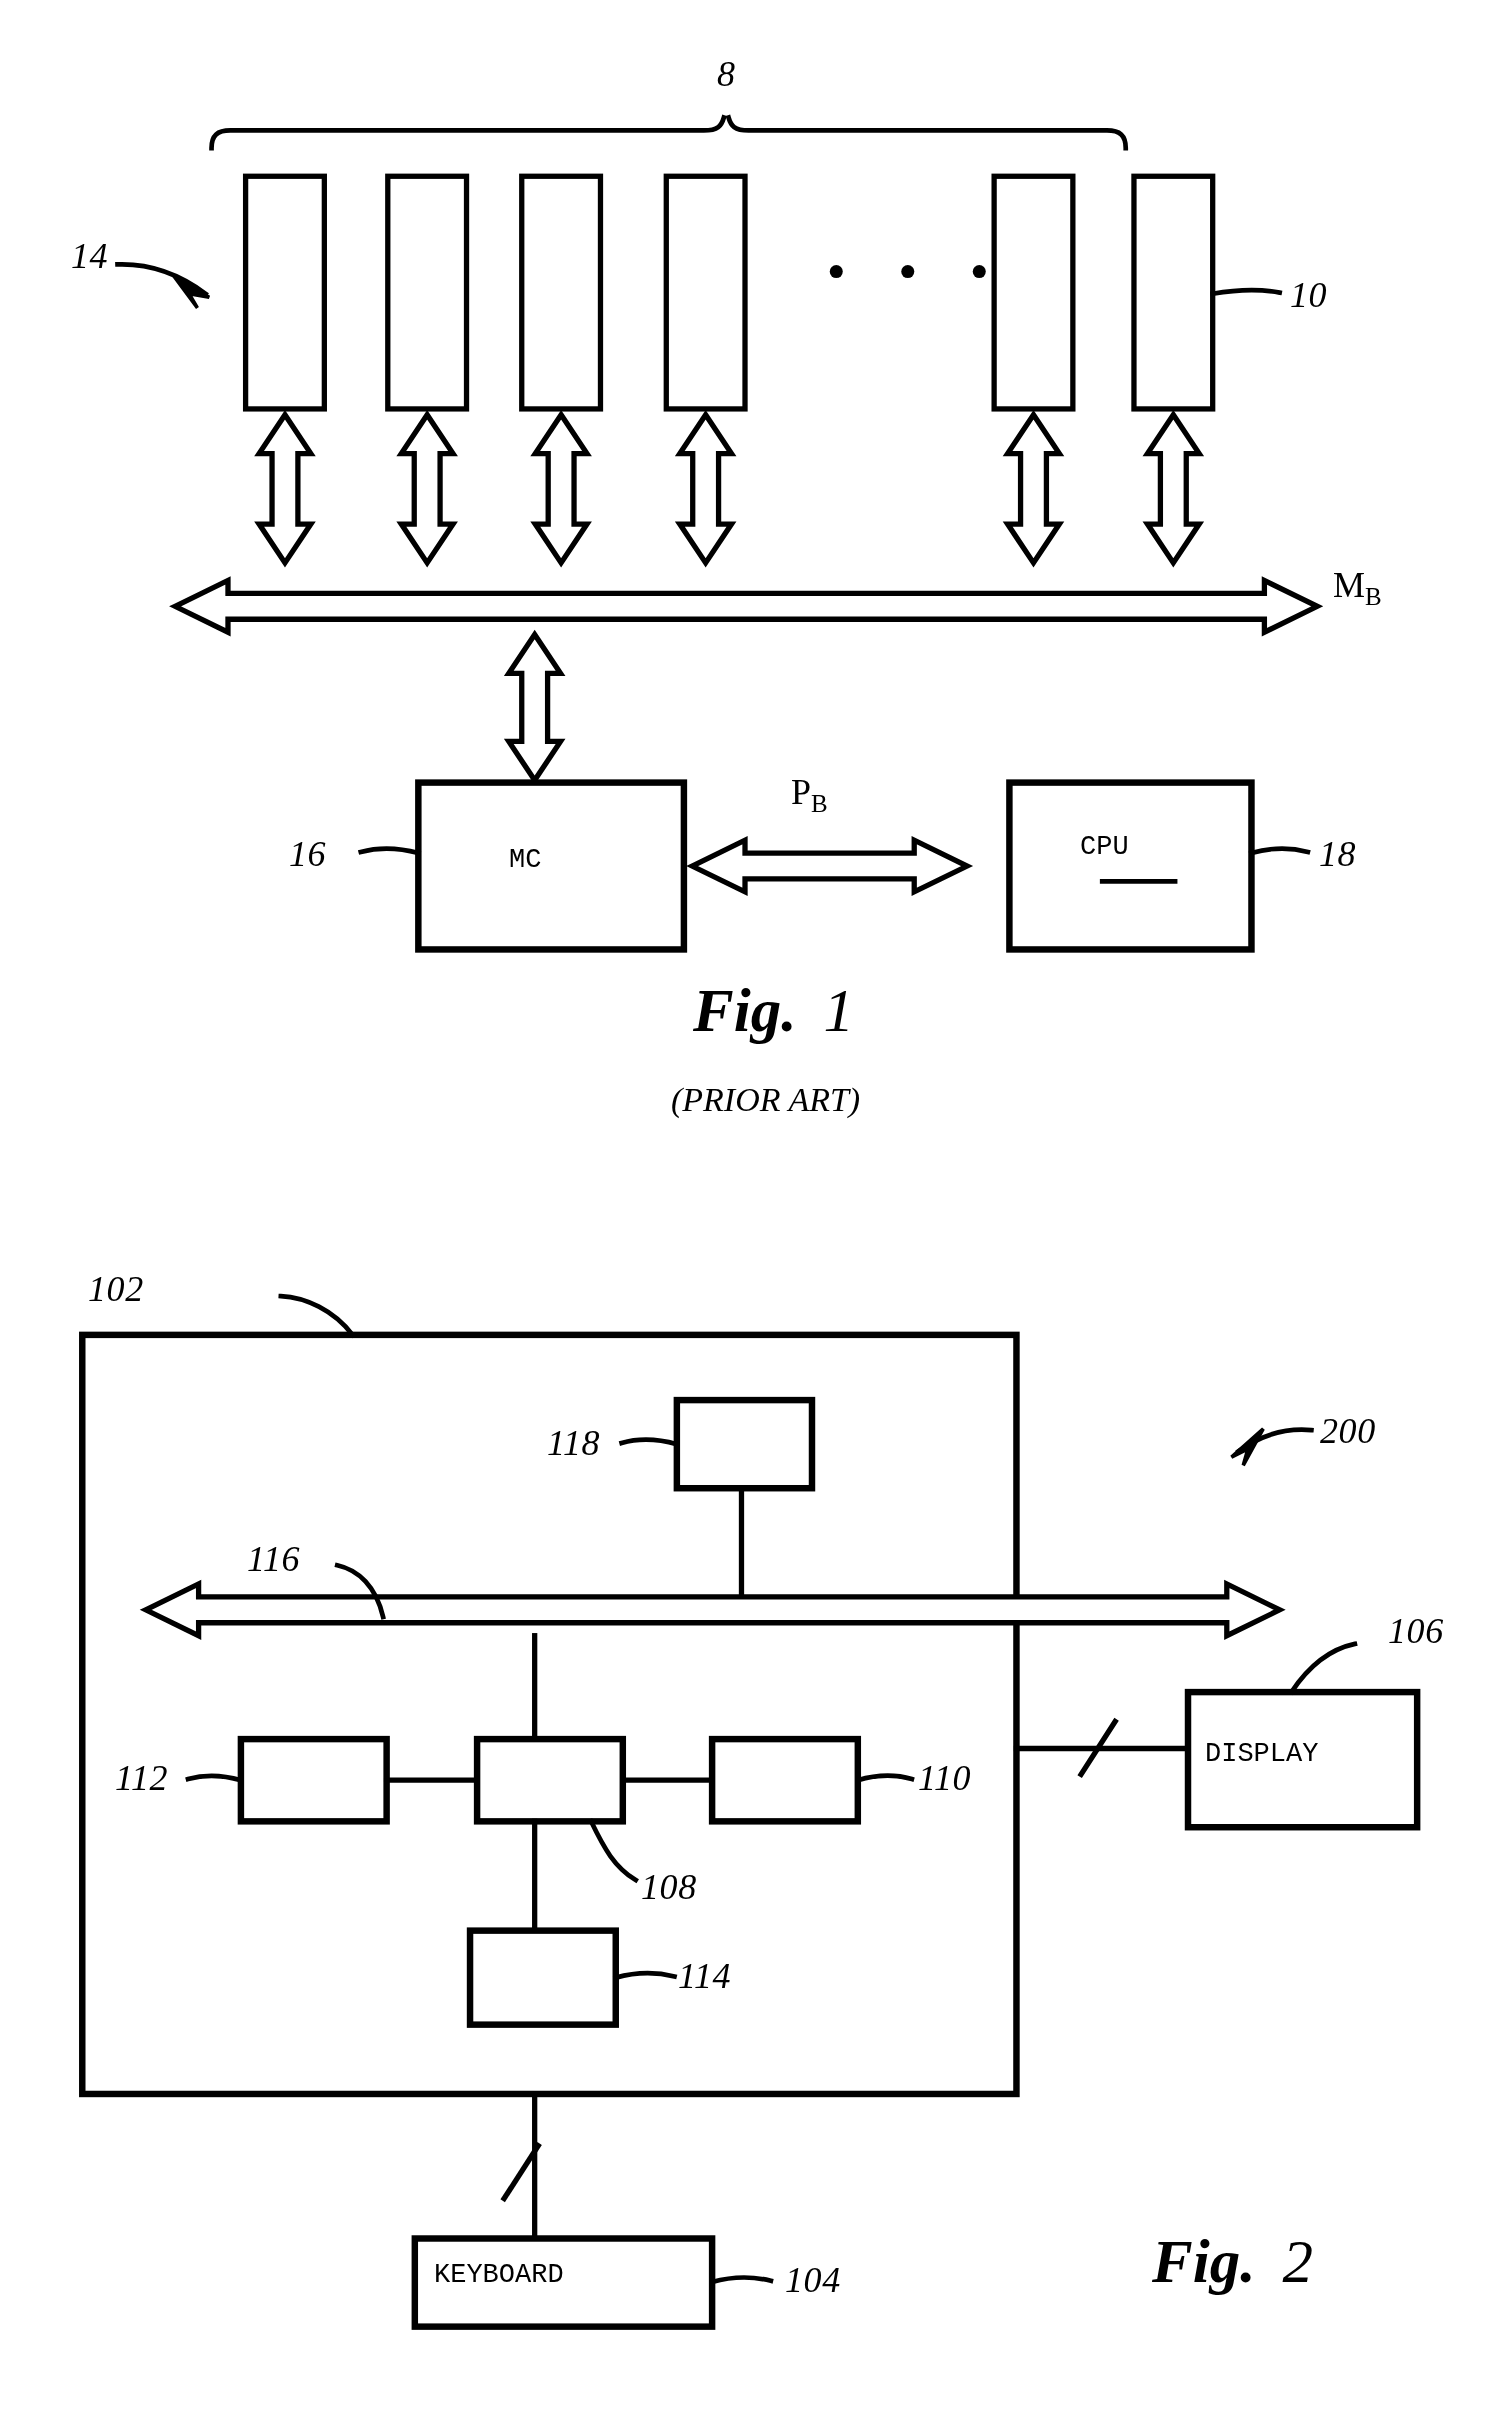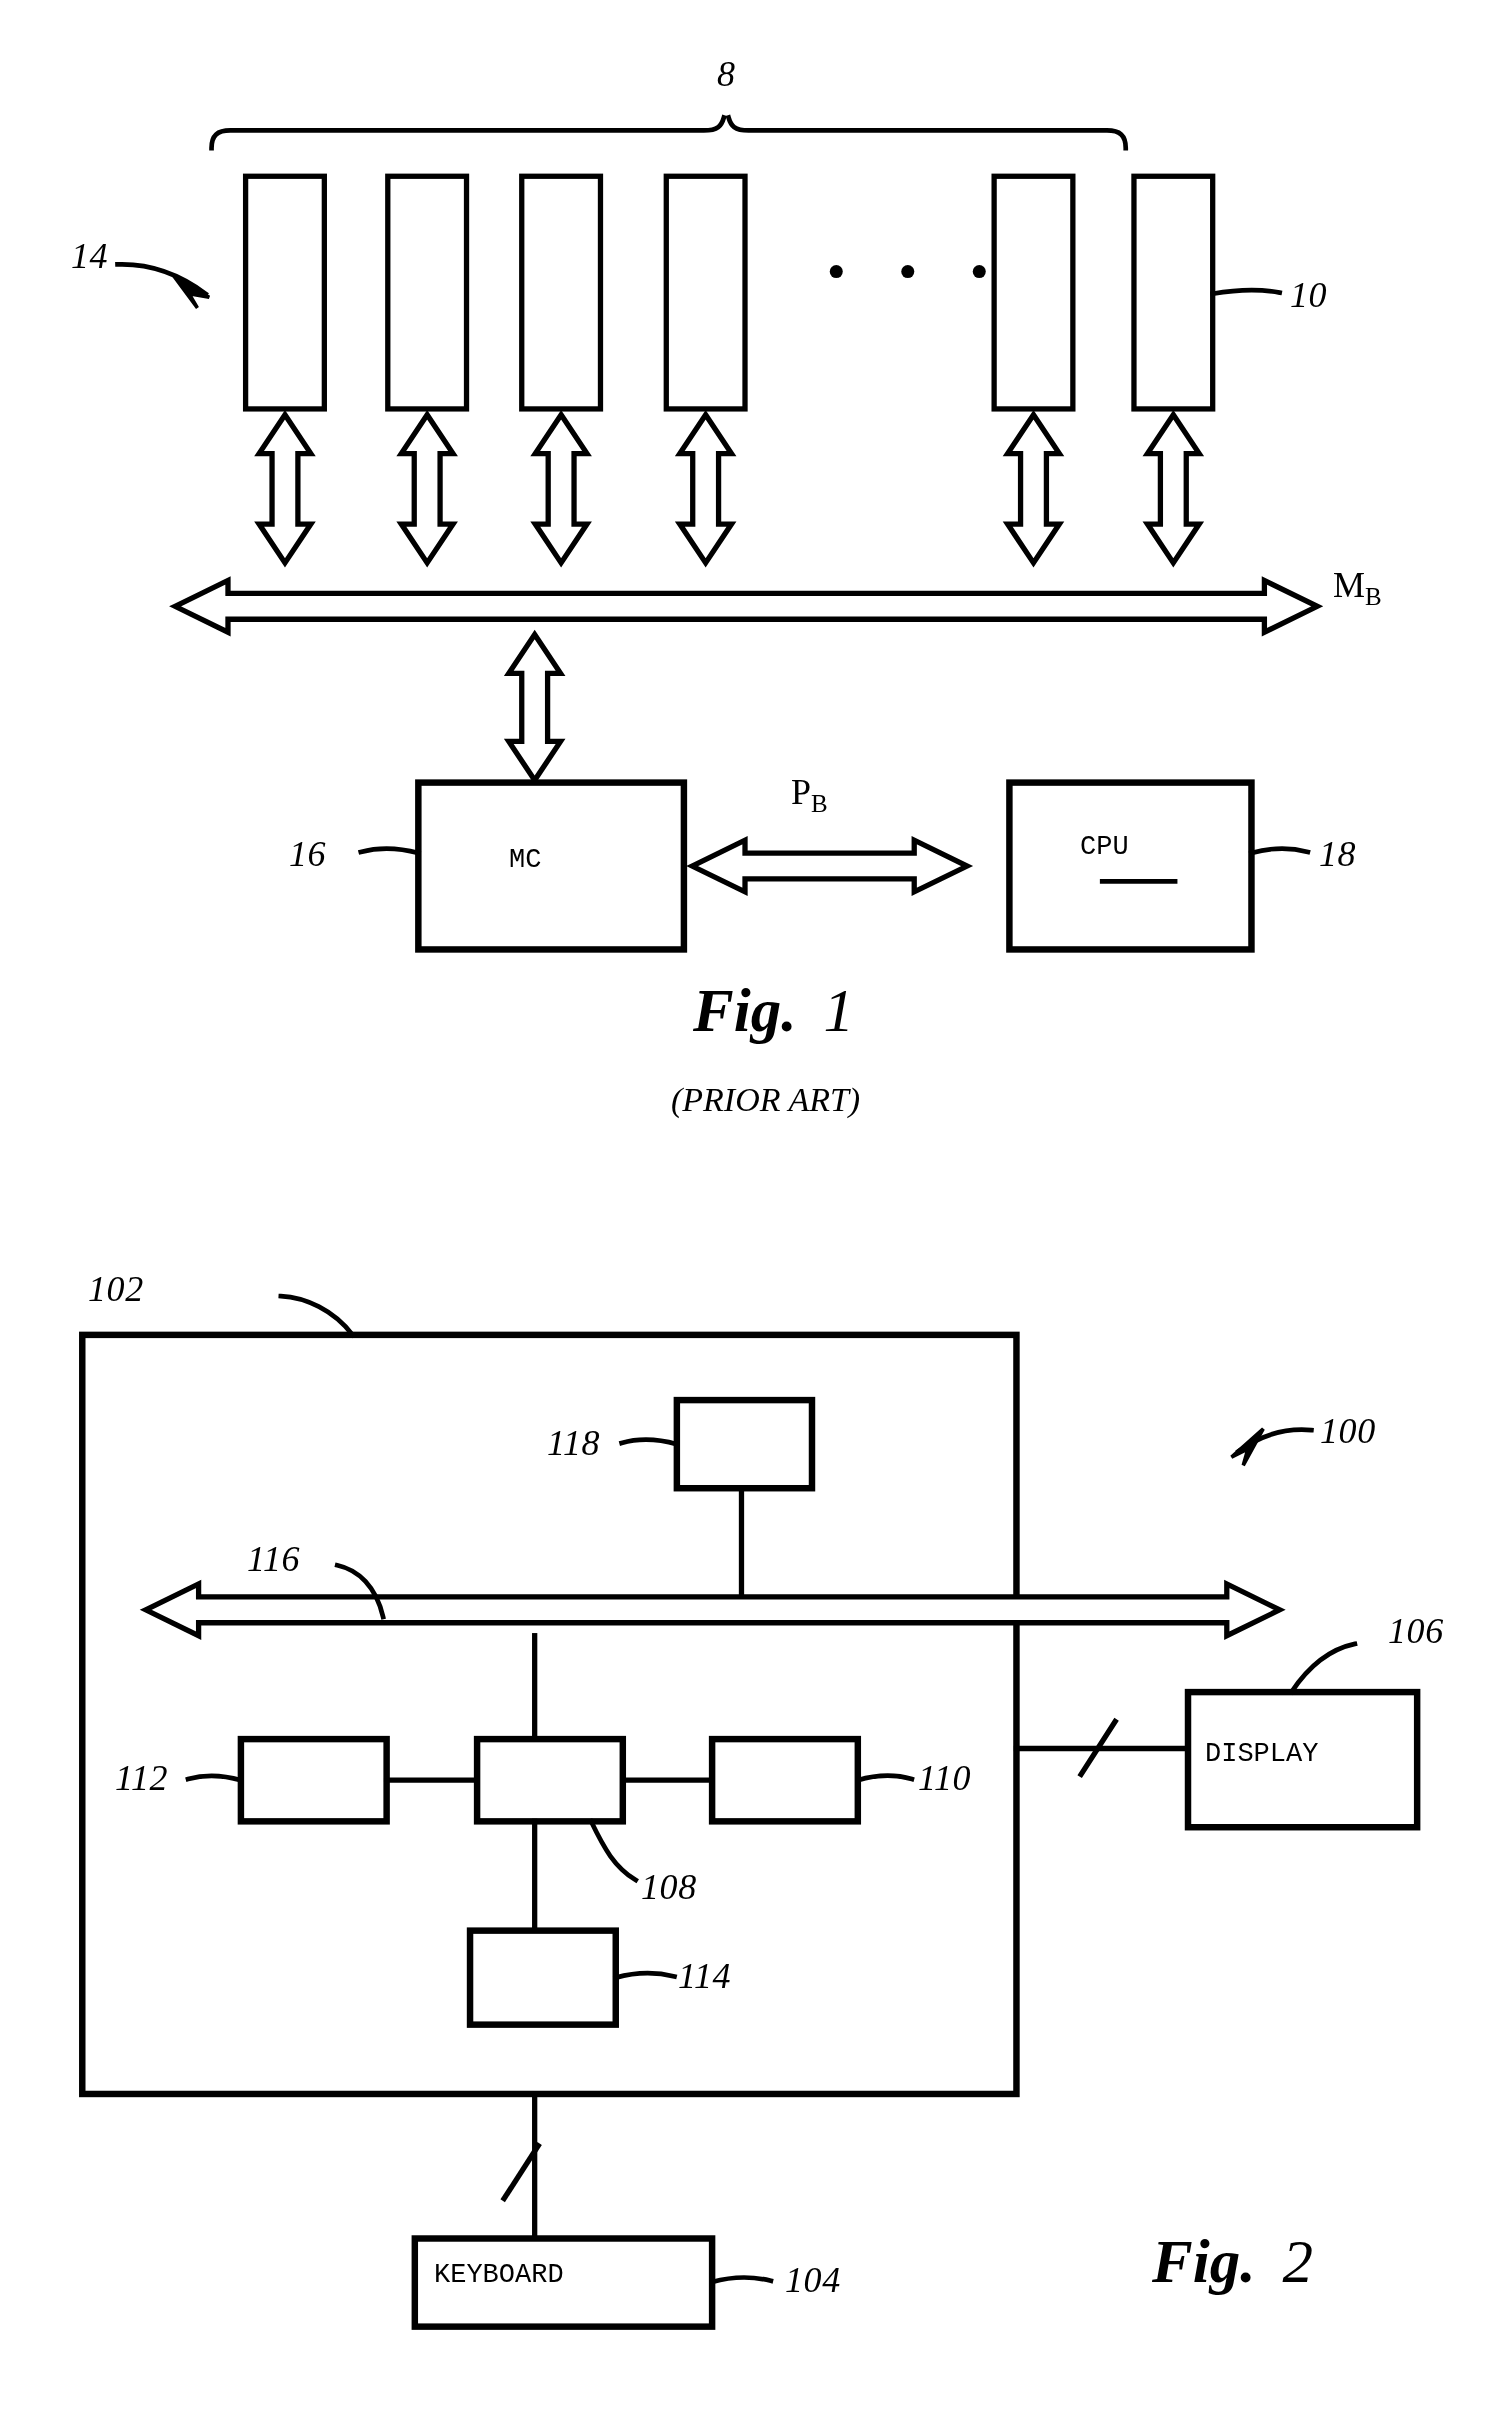--- a/index.html
+++ b/index.html
@@ -170,21 +170,21 @@
 <div class="txt ref" style="left:1319px;top:833px;">18</div>
 
 <div class="txt figcap" style="left:693px;top:976px;">
   <span>Fig.</span><span class="num">1</span>
 </div>
 
 <div class="txt priorart" style="left:671px;top:1081px;">(PRIOR ART)</div>
 
 <div class="txt ref" style="left:88px;top:1268px;">102</div>
 
-<div class="txt ref" style="left:1320px;top:1410px;">100</div>
+<div class="txt ref" style="left:1320px;top:1410px;">200</div>
 
 <div class="txt ref" style="left:547px;top:1422px;">118</div>
 
 <div class="txt ref" style="left:247px;top:1538px;">116</div>
 
 <div class="txt ref" style="left:1367px;top:1610px;margin-left:21px;">106</div>
 
 <div class="txt boxlabel" style="left:1205px;top:1739px;">DISPLAY</div>
 
 <div class="txt ref" style="left:115px;top:1757px;">112</div>

